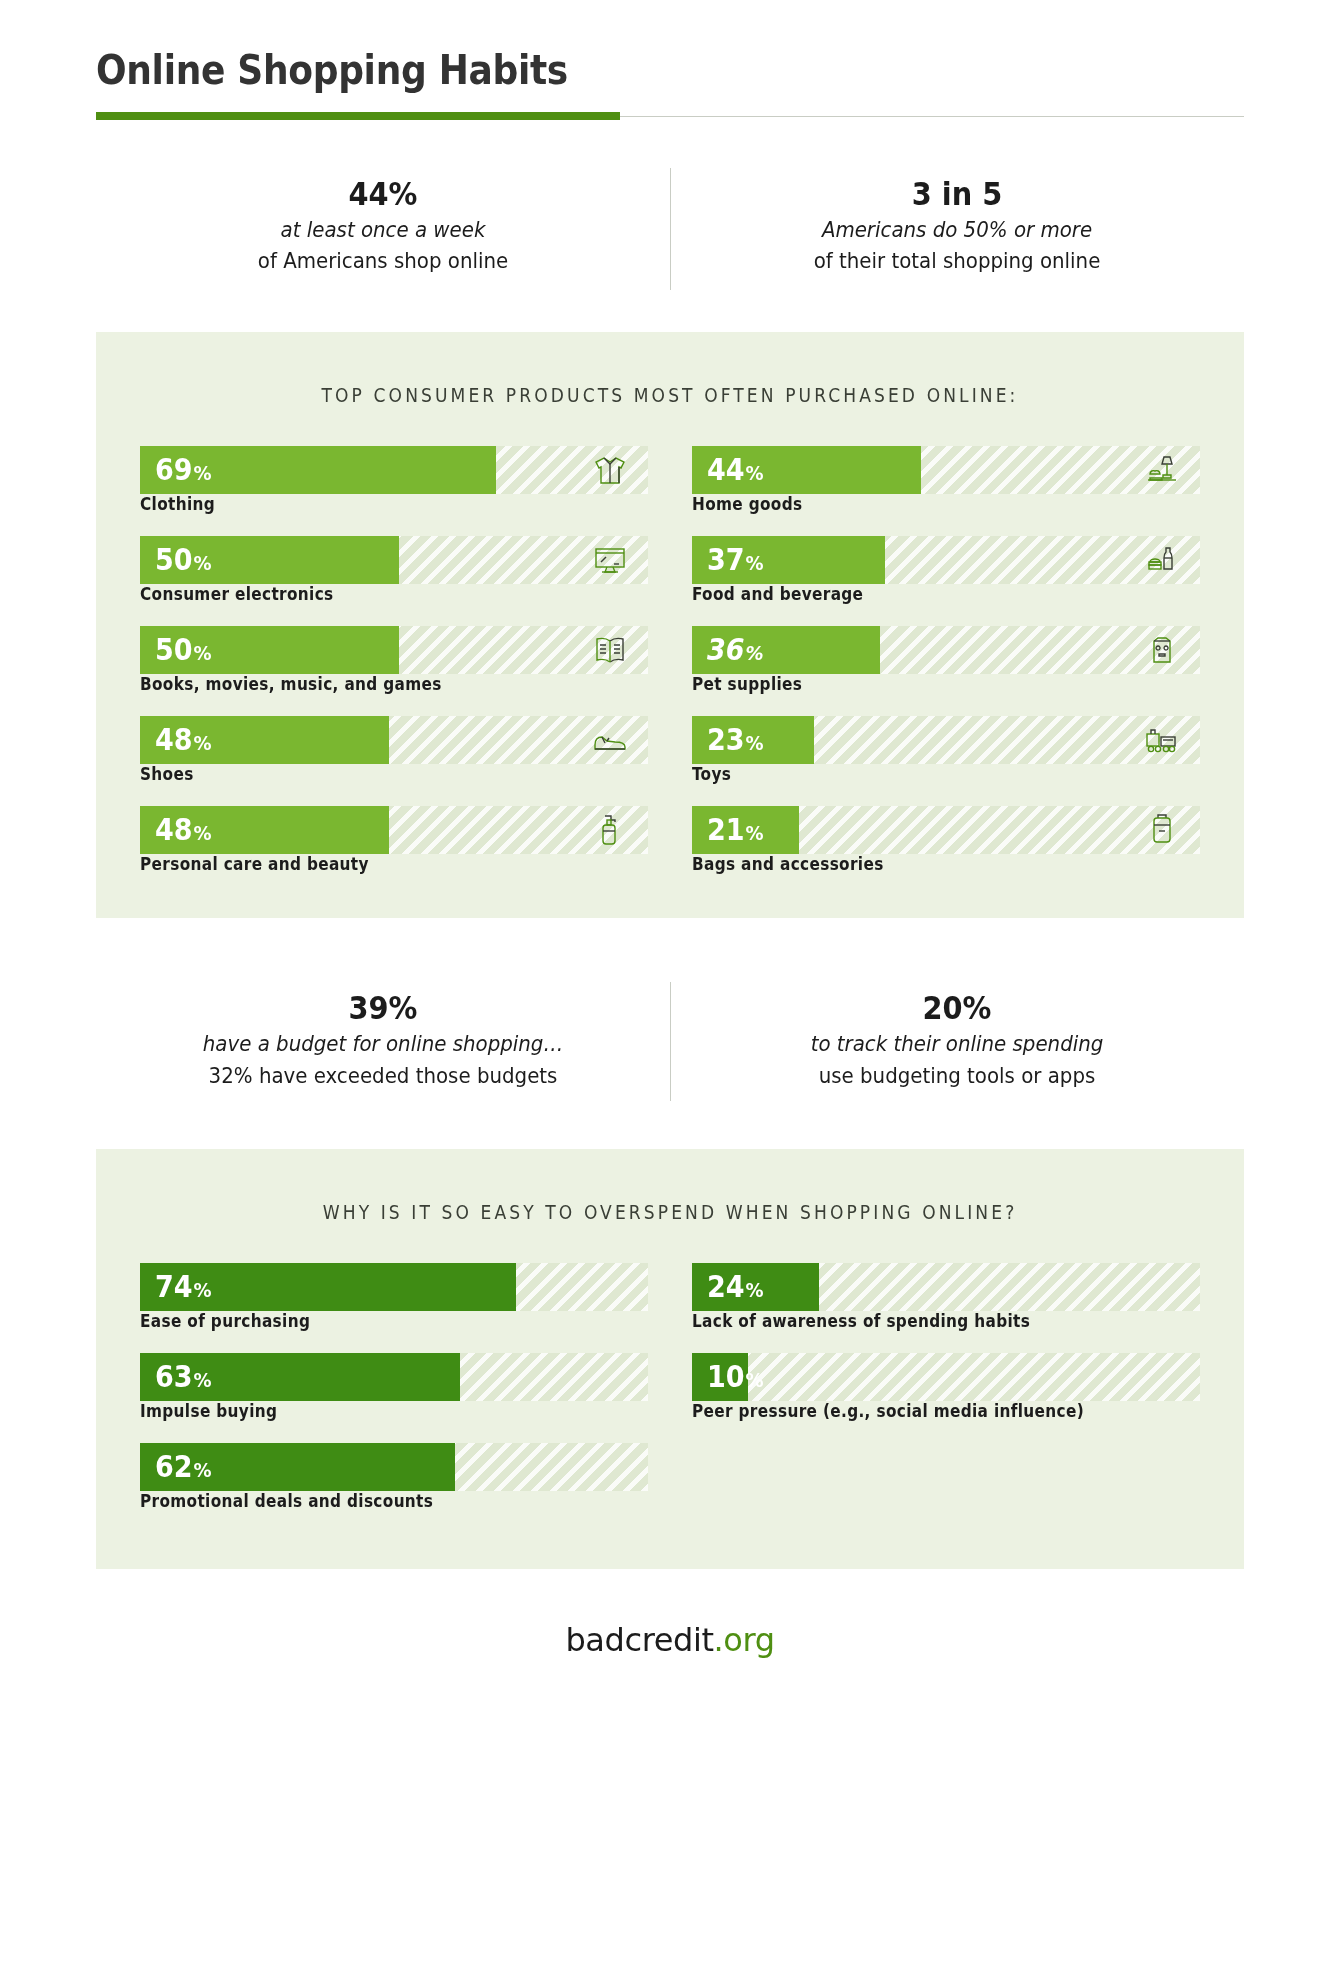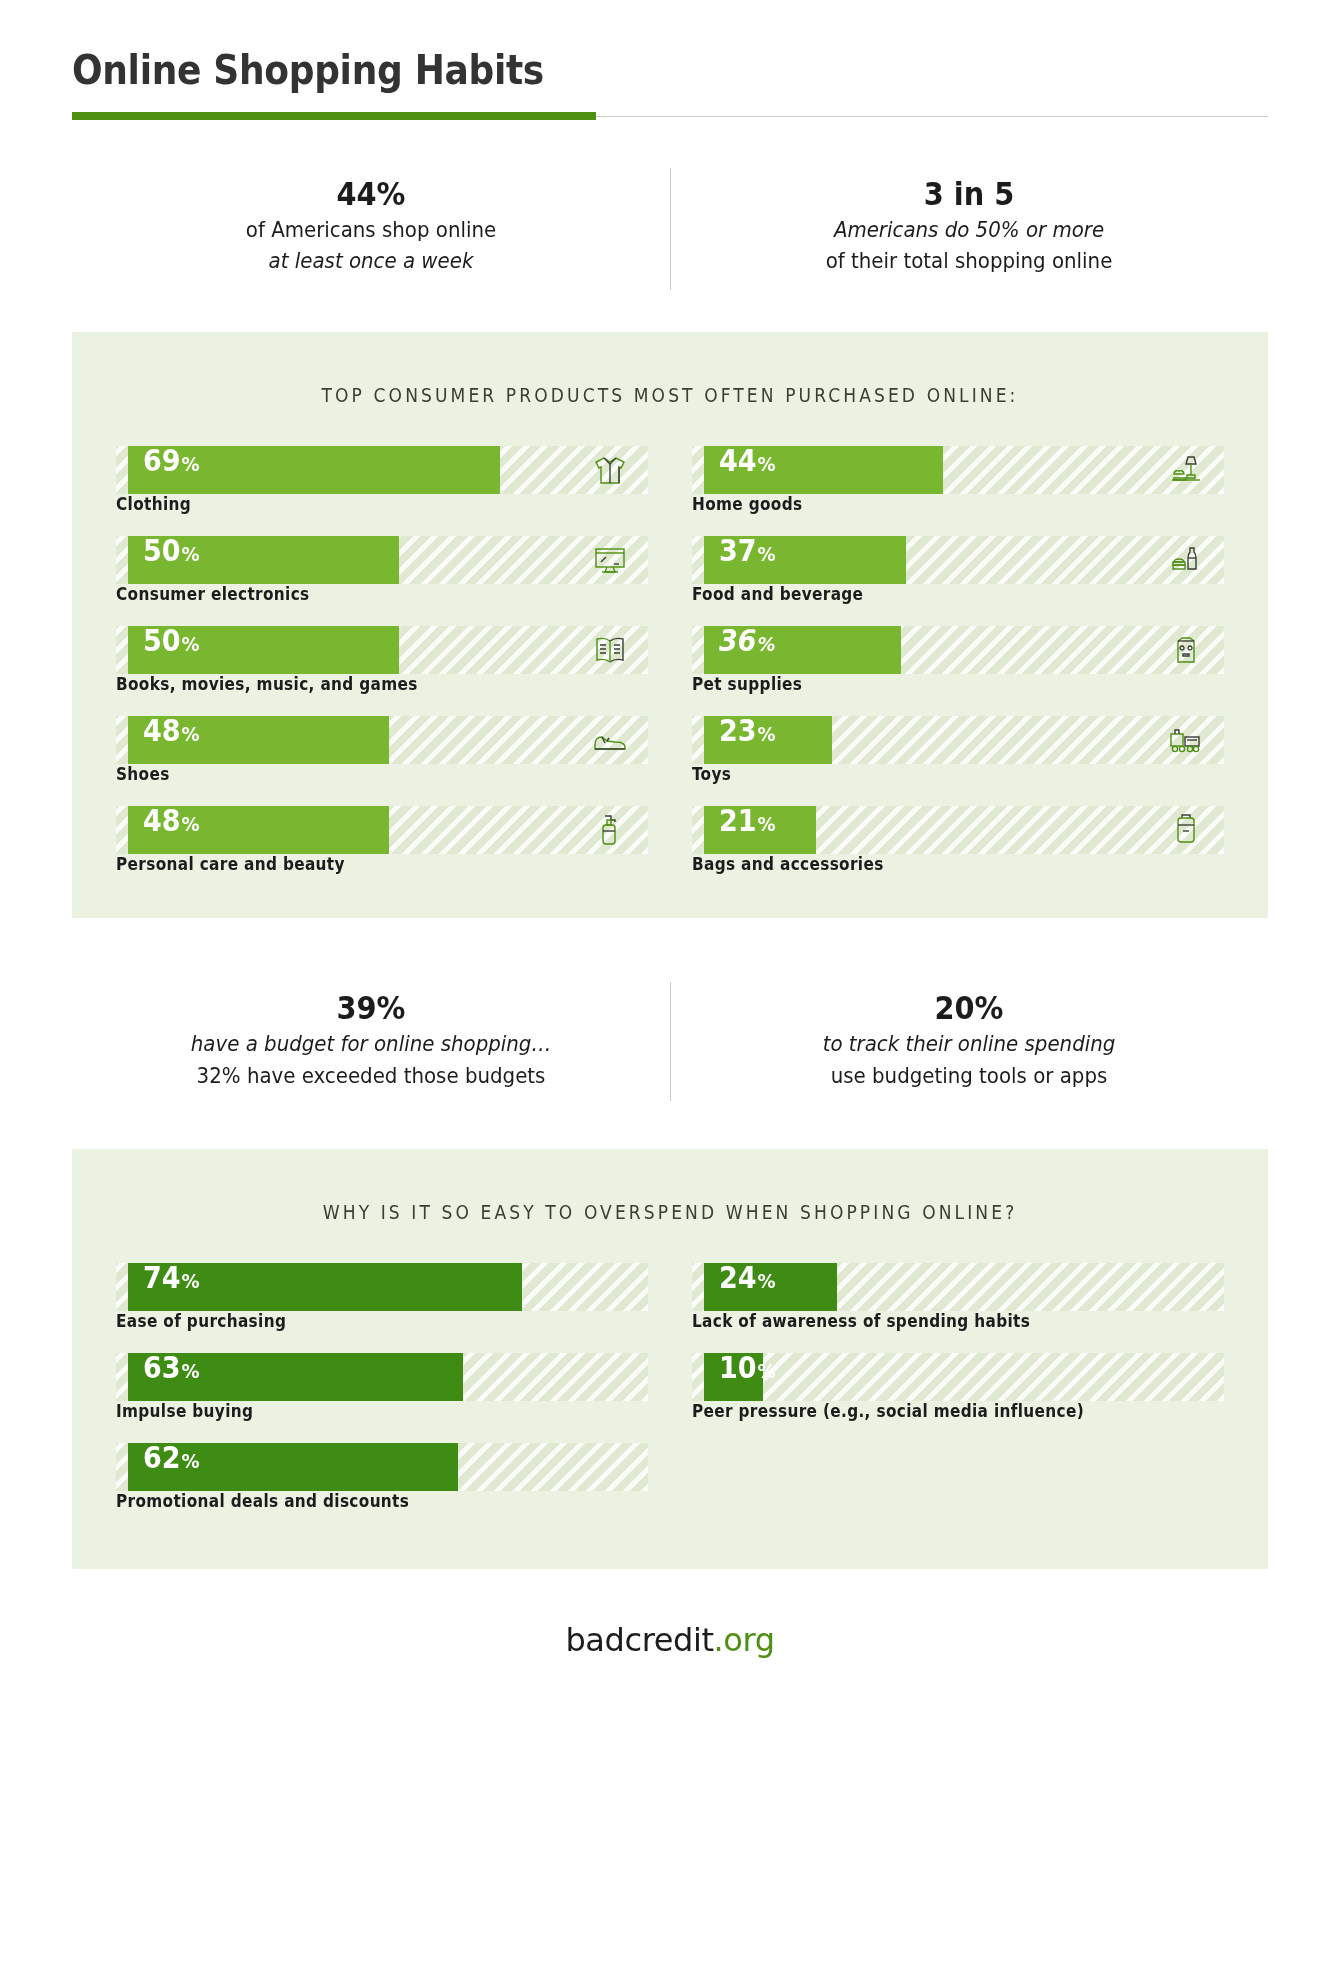--- a/index.html
+++ b/index.html
@@ -9,21 +9,21 @@
     height: 1972px;
     background: #ffffff;
     font-family: "DejaVu Sans", "Liberation Sans", sans-serif;
     position: relative;
     overflow: hidden;
   }
 
   .page {
     width: 1340px;
     height: 1972px;
-    padding: 0 72px;
+    padding: 0 96px;
     position: relative;
   }
 
   
   .header { padding-top: 48px; }
 
   .page-title {
     font-size: 40px;
     font-weight: bold;
     color: #333333;
@@ -125,24 +125,24 @@
       -45deg,
       rgba(255,255,255,0.85) 0px,
       rgba(255,255,255,0.85) 5px,
       rgba(223,232,209,0) 5px,
       rgba(223,232,209,0) 13px
     );
     overflow: hidden;
   }
   .bar-fill {
     position: absolute;
-    left: 12px; top: 0; bottom: 0;
+    left: 0; top: 0; bottom: 0;
     background: #7ab730;
     display: flex;
-    align-items: flex-start;
+    align-items: center;
     padding-left: 15px;
   }
   .panel.overspend .bar-fill { background: #3f8c14; }
 
   .bar-value {
     color: #ffffff;
     font-weight: bold;
     font-size: 30px;
     line-height: 1;
     white-space: nowrap;
@@ -201,22 +201,22 @@
     <div class="title-rules">
       <div class="rule-green"></div>
       <div class="rule-grey"></div>
     </div>
   </div>
 
   <div class="stat-row top">
     <div class="stat-divider"></div>
     <div class="stat-cell">
       <div class="stat-value">44%</div>
+      <div class="stat-line italic">at least once a week</div>
       <div class="stat-line">of Americans shop online</div>
-      <div class="stat-line italic">at least once a week</div>
     </div>
     <div class="stat-cell">
       <div class="stat-value">3 in 5</div>
       <div class="stat-line italic">Americans do 50% or more</div>
       <div class="stat-line">of their total shopping online</div>
     </div>
   </div>
 
   <div class="panel products">
     <div class="panel-heading">Top consumer products most often purchased online:</div>

